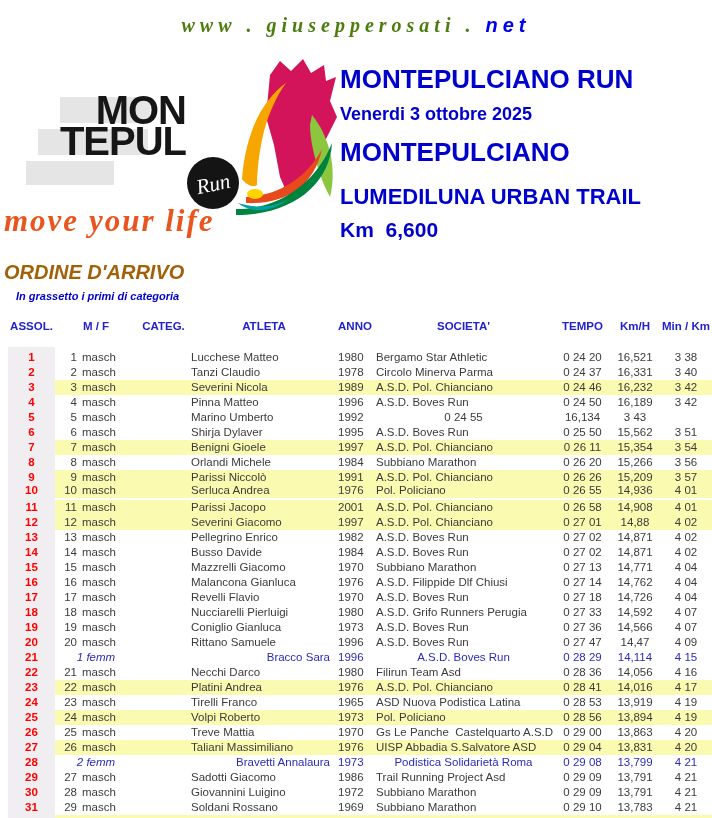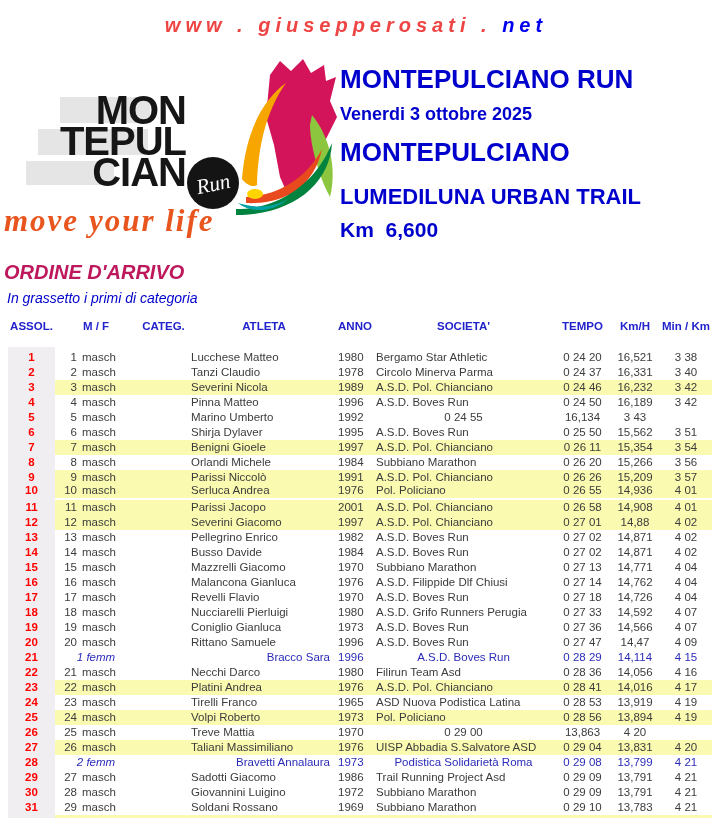--- a/index.html
+++ b/index.html
@@ -1,41 +1,41 @@
 <!DOCTYPE html>
 <html><head>
 <meta charset="utf-8">
 <style>
   html,body{margin:0;padding:0;}
   body{width:712px;height:818px;position:relative;background:#ffffff;overflow:hidden;
        font-family:"Liberation Sans",sans-serif;}
   
   .site-banner{position:absolute;top:14px;left:0;width:712px;text-align:center;
     font-size:20px;font-weight:bold;font-style:italic;letter-spacing:5px;white-space:pre;}
-  .site-banner .main{color:#ef4444;}
+  .site-banner .main{color:#4d7c0f;font-family:Liberation Serif, serif;}
   .site-banner .tld{color:#0000ee;}
   
   .logo{position:absolute;left:8px;top:57px;width:332px;height:186px;}
   .logo-line{position:absolute;width:178px;text-align:right;color:#161616;
     font-weight:bold;font-size:40px;line-height:31px;letter-spacing:-1px;}
   .smudge{position:absolute;background:#c6c6c6;opacity:.45;}
   .tagline{position:absolute;left:4px;top:203px;font-family:"Liberation Serif",serif;
     font-style:italic;font-weight:bold;font-size:31px;color:#e8551e;letter-spacing:2px;}
   
   .ev{position:absolute;color:#0000cc;font-weight:bold;white-space:pre;}
   .ev-title   {left:340px;top:64px; font-size:26px;}
   .ev-date    {left:340px;top:104px;font-size:18px;}
   .ev-place   {left:340px;top:137px;font-size:26px;}
   .ev-race    {left:340px;top:184px;font-size:22px;}
   .ev-dist    {left:340px;top:218px;font-size:21px;}
   
-  .sec-title{position:absolute;left:4px;top:261px;color:#be185d;font-weight:bold;
+  .sec-title{position:absolute;left:4px;top:261px;color:#a16207;font-weight:bold;
     font-style:italic;font-size:20px;}
-  .sec-sub{position:absolute;left:7px;top:290px;color:#0000cc;font-weight:normal;
-    font-style:italic;font-size:14px;}
+  .sec-sub{position:absolute;left:16px;top:290px;color:#0000cc;font-weight:bold;
+    font-style:italic;font-size:11px;}
   
   .rank-strip{position:absolute;left:8px;top:347px;width:47px;height:471px;background:#f1eef1;}
   .trow{position:absolute;left:8px;width:704px;height:15px;display:grid;
     grid-template-columns:47px 82px 53px 148px 34px 183px 55px 50px 52px;
     font-size:11.5px;line-height:15px;color:#3c3c3c;}
   .trow>div{overflow:hidden;white-space:pre;}
   .thead{top:319px;color:#2222cc;font-weight:bold;height:16px;}
   .thead>div{text-align:center;}
   .hl .c-mf,.hl .c-categ,.hl .c-atleta,.hl .c-anno,.hl .c-societa,
   .hl .c-tempo,.hl .c-kmh,.hl .c-minkm{background:#fafab0;}
@@ -76,21 +76,20 @@
 
     <path d="M230 146 C250 152 266 150 280 142 C264 156 242 156 230 146 Z" fill="#00a0a5"></path>
 
     <ellipse cx="247" cy="137" rx="8" ry="5" fill="#ffd500"></ellipse>
 
     <circle cx="205" cy="126" r="26" fill="#141414"></circle>
     <text x="205" y="134" text-anchor="middle" fill="#ffffff" font-family="Liberation Serif,serif" font-style="italic" font-size="21" transform="rotate(-12 205 126)">Run</text>
   </svg>
   <div class="logo-line" style="left:0;top:38px;">MON</div>
   <div class="logo-line" style="left:0;top:69px;">TEPUL</div>
-  <div class="logo-line" style="left:0;top:100px;">CIAN</div>
 </div>
 <div class="tagline">move your life</div>
 
 <div class="ev ev-title">MONTEPULCIANO RUN</div>
 <div class="ev ev-date">Venerdi 3 ottobre 2025</div>
 <div class="ev ev-place">MONTEPULCIANO</div>
 <div class="ev ev-race">LUMEDILUNA URBAN TRAIL</div>
 <div class="ev ev-dist">Km  6,600</div>
 
 <div class="sec-title">ORDINE D'ARRIVO</div>
@@ -384,20 +383,21 @@
     <div class="c-tempo">0 28 56</div>
     <div class="c-kmh">13,894</div>
     <div class="c-minkm">4 19</div>
   </div>
     <div class="trow" style="top: 725px;">
     <div class="c-assol">26</div>
     <div class="c-mf"><span class="pos">25</span><span class="gen">masch</span></div>
     <div class="c-categ"></div>
     <div class="c-atleta">Treve Mattia</div>
     <div class="c-anno">1970</div>
+    <div class="c-societa">Gs Le Panche  Castelquarto A.S.D</div>
     <div class="c-tempo">0 29 00</div>
     <div class="c-kmh">13,863</div>
     <div class="c-minkm">4 20</div>
   </div>
     <div class="trow hl" style="top: 740px;">
     <div class="c-assol">27</div>
     <div class="c-mf"><span class="pos">26</span><span class="gen">masch</span></div>
     <div class="c-categ"></div>
     <div class="c-atleta">Taliani Massimiliano</div>
     <div class="c-anno">1976</div>

